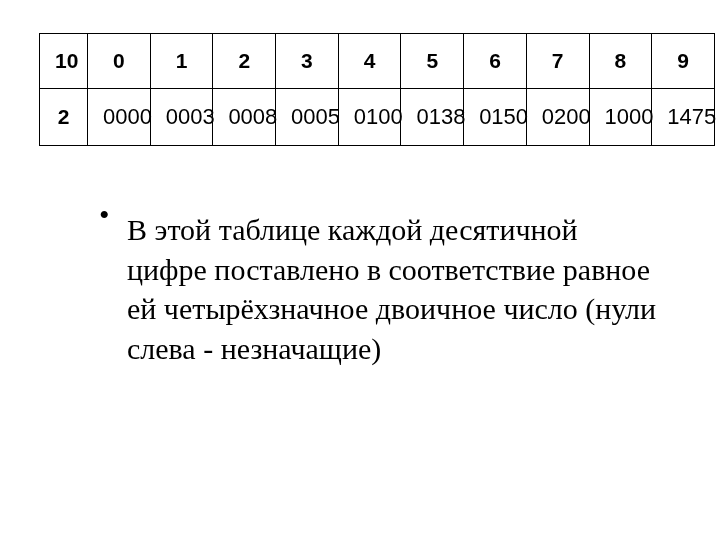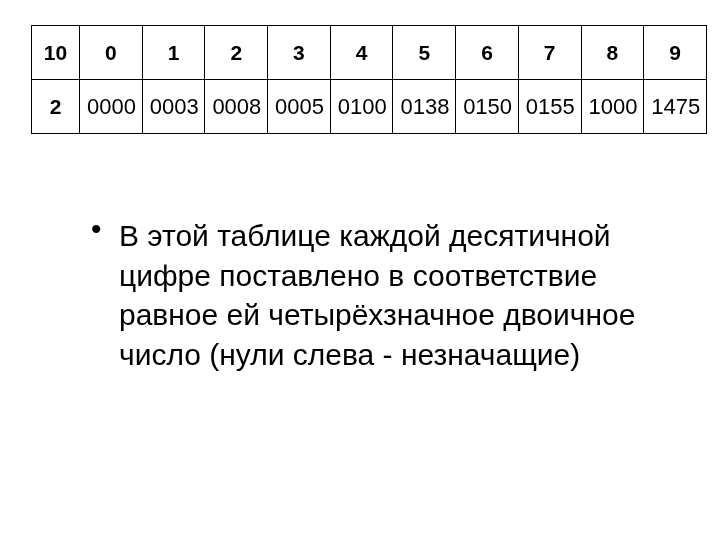--- a/index.html
+++ b/index.html
@@ -1,15 +1,15 @@
 <!DOCTYPE html>
 <html><head>
   <meta charset="utf-8">
   <style>
-    * { margin: 0; padding: 7px; box-sizing: border-box; }
+    * { margin: 0; padding: 15px; box-sizing: border-box; }
     body {
       width: 720px;
       height: 540px;
       background: #fff;
       font-family: Arial, Helvetica, sans-serif;
       padding: 18px 20px 18px 24px;
       color: #000;
     }
     table {
       border-collapse: collapse;
@@ -33,23 +33,24 @@
     td.row-label {
       font-weight: bold;
       font-size: 21px;
       width: 48px;
     }
     td {
       font-size: 22px;
       height: 54px;
     }
     .bullet-block {
-      margin-top: 68px;
+      margin-top: 34px;
       padding-left: 60px;
       padding-right: 40px;
+      font-family: Liberation Serif, serif;
     }
     .bullet {
       position: relative;
       font-size: 30px;
       line-height: 1.32;
       padding-left: 28px;
     }
     .bullet::before {
       content: "•";
       position: absolute;
@@ -80,21 +81,21 @@
   <tbody>
     <tr>
       <td class="row-label">2</td>
       <td>0000</td>
       <td>0003</td>
       <td>0008</td>
       <td>0005</td>
       <td>0100</td>
       <td>0138</td>
       <td>0150</td>
-      <td>0155</td>
+      <td>0200</td>
       <td>1000</td>
       <td>1475</td>
     </tr>
   </tbody>
 </table>
 
 <div class="bullet-block">
   <div class="bullet">В этой таблице каждой десятичной цифре поставлено в соответствие равное ей четырёхзначное двоичное число (нули слева - незначащие)</div>
 </div>
 

